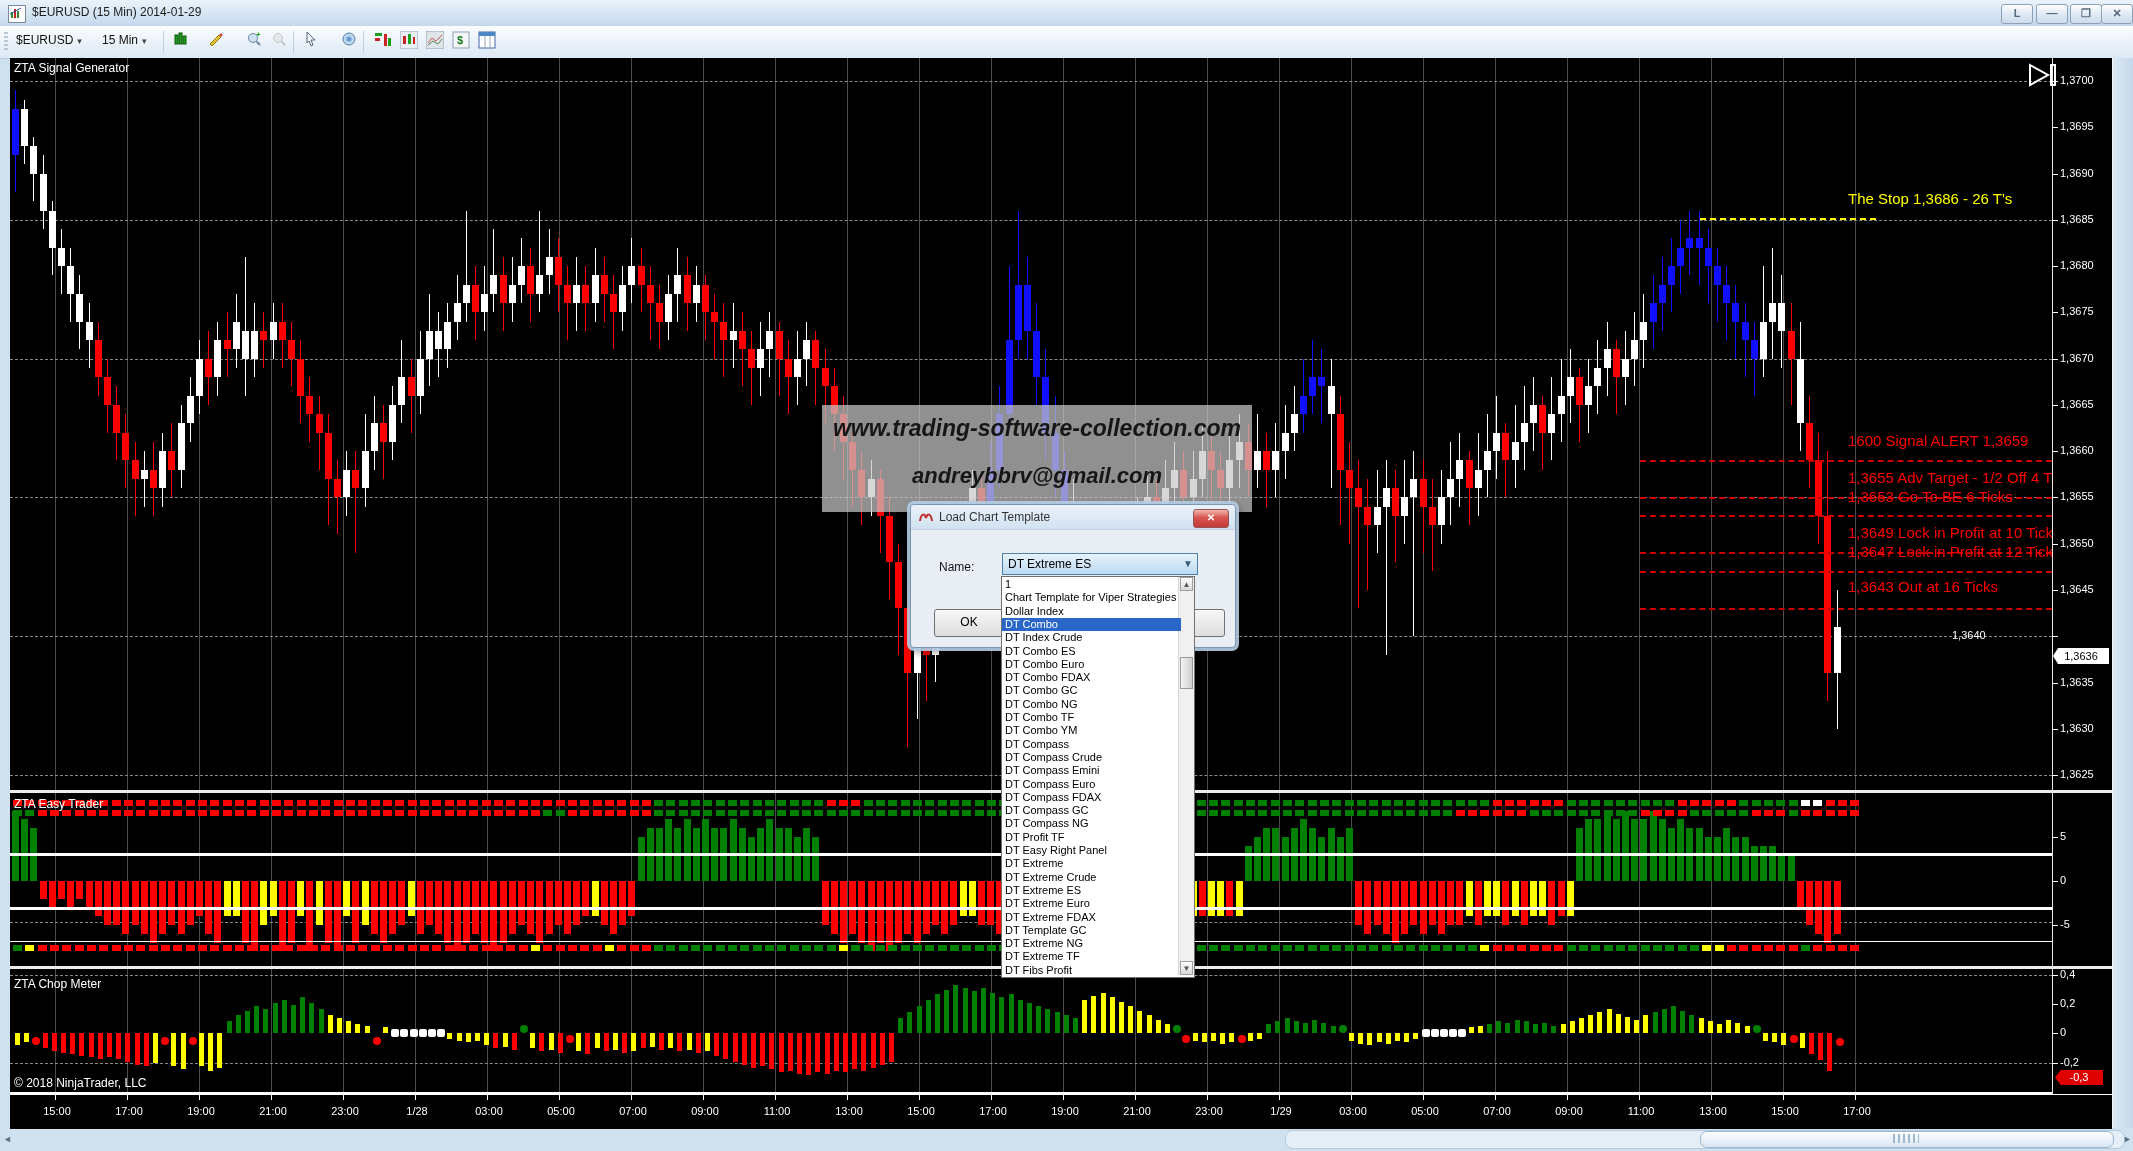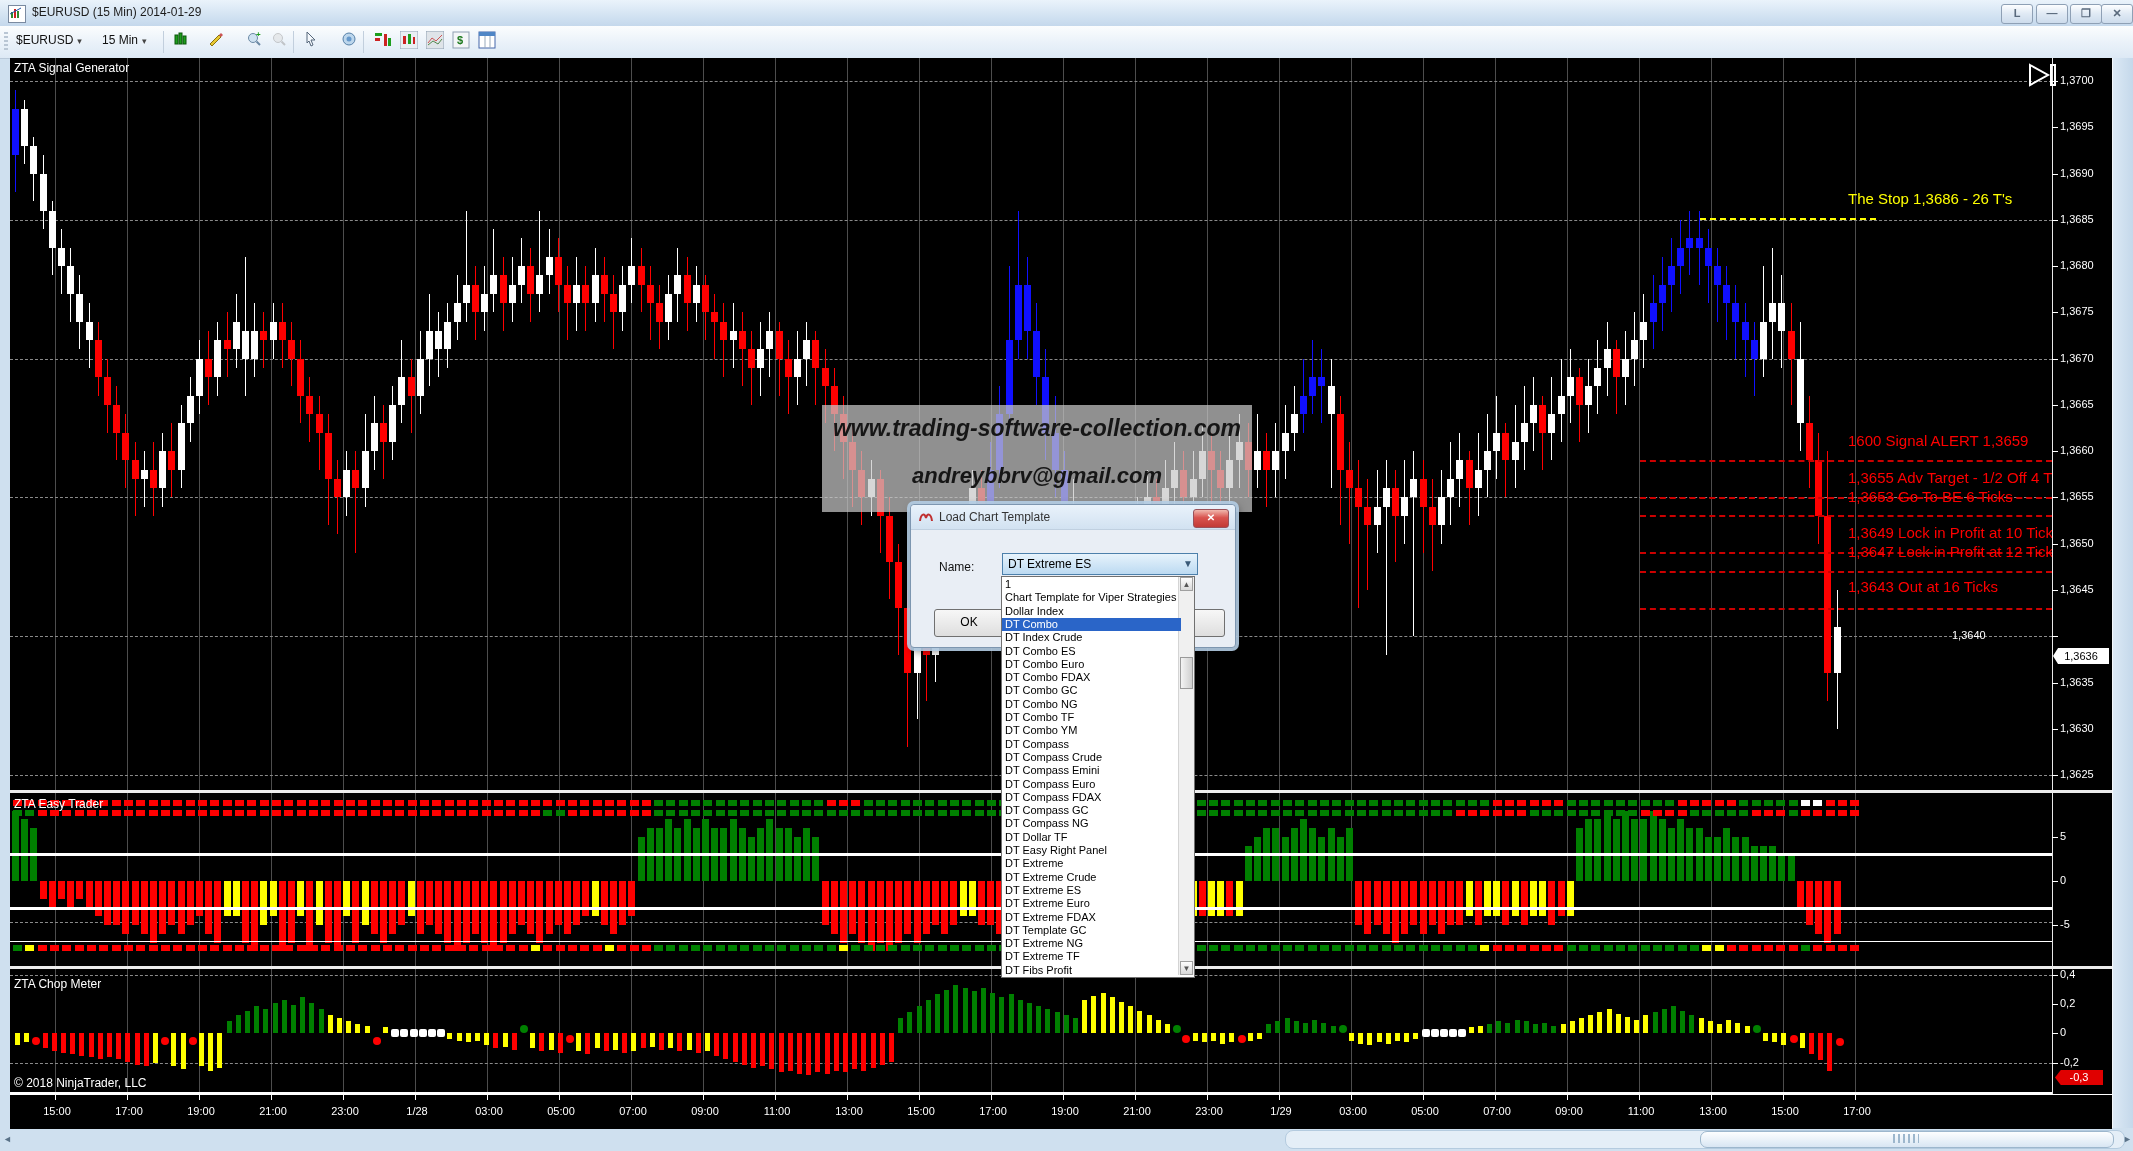--- a/index.html
+++ b/index.html
@@ -1592,21 +1592,21 @@
       <div class="litem" style="top: 120.7px;">DT Combo NG</div>
       <div class="litem" style="top: 134px;">DT Combo TF</div>
       <div class="litem" style="top: 147.3px;">DT Combo YM</div>
       <div class="litem" style="top: 160.6px;">DT Compass</div>
       <div class="litem" style="top: 173.9px;">DT Compass Crude</div>
       <div class="litem" style="top: 187.2px;">DT Compass Emini</div>
       <div class="litem" style="top: 200.5px;">DT Compass Euro</div>
       <div class="litem" style="top: 213.8px;">DT Compass FDAX</div>
       <div class="litem" style="top: 227.1px;">DT Compass GC</div>
       <div class="litem" style="top: 240.4px;">DT Compass NG</div>
-      <div class="litem" style="top: 253.7px;">DT Dollar TF</div>
+      <div class="litem" style="top: 253.7px;">DT Profit TF</div>
       <div class="litem" style="top: 267px;">DT Easy Right Panel</div>
       <div class="litem" style="top: 280.3px;">DT Extreme</div>
       <div class="litem" style="top: 293.6px;">DT Extreme Crude</div>
       <div class="litem" style="top: 306.9px;">DT Extreme ES</div>
       <div class="litem" style="top: 320.2px;">DT Extreme Euro</div>
       <div class="litem" style="top: 333.5px;">DT Extreme FDAX</div>
       <div class="litem" style="top: 346.8px;">DT Template GC</div>
       <div class="litem" style="top: 360.1px;">DT Extreme NG</div>
       <div class="litem" style="top: 373.4px;">DT Extreme TF</div>
       <div class="litem" style="top: 386.7px;">DT Fibs Profit</div>

